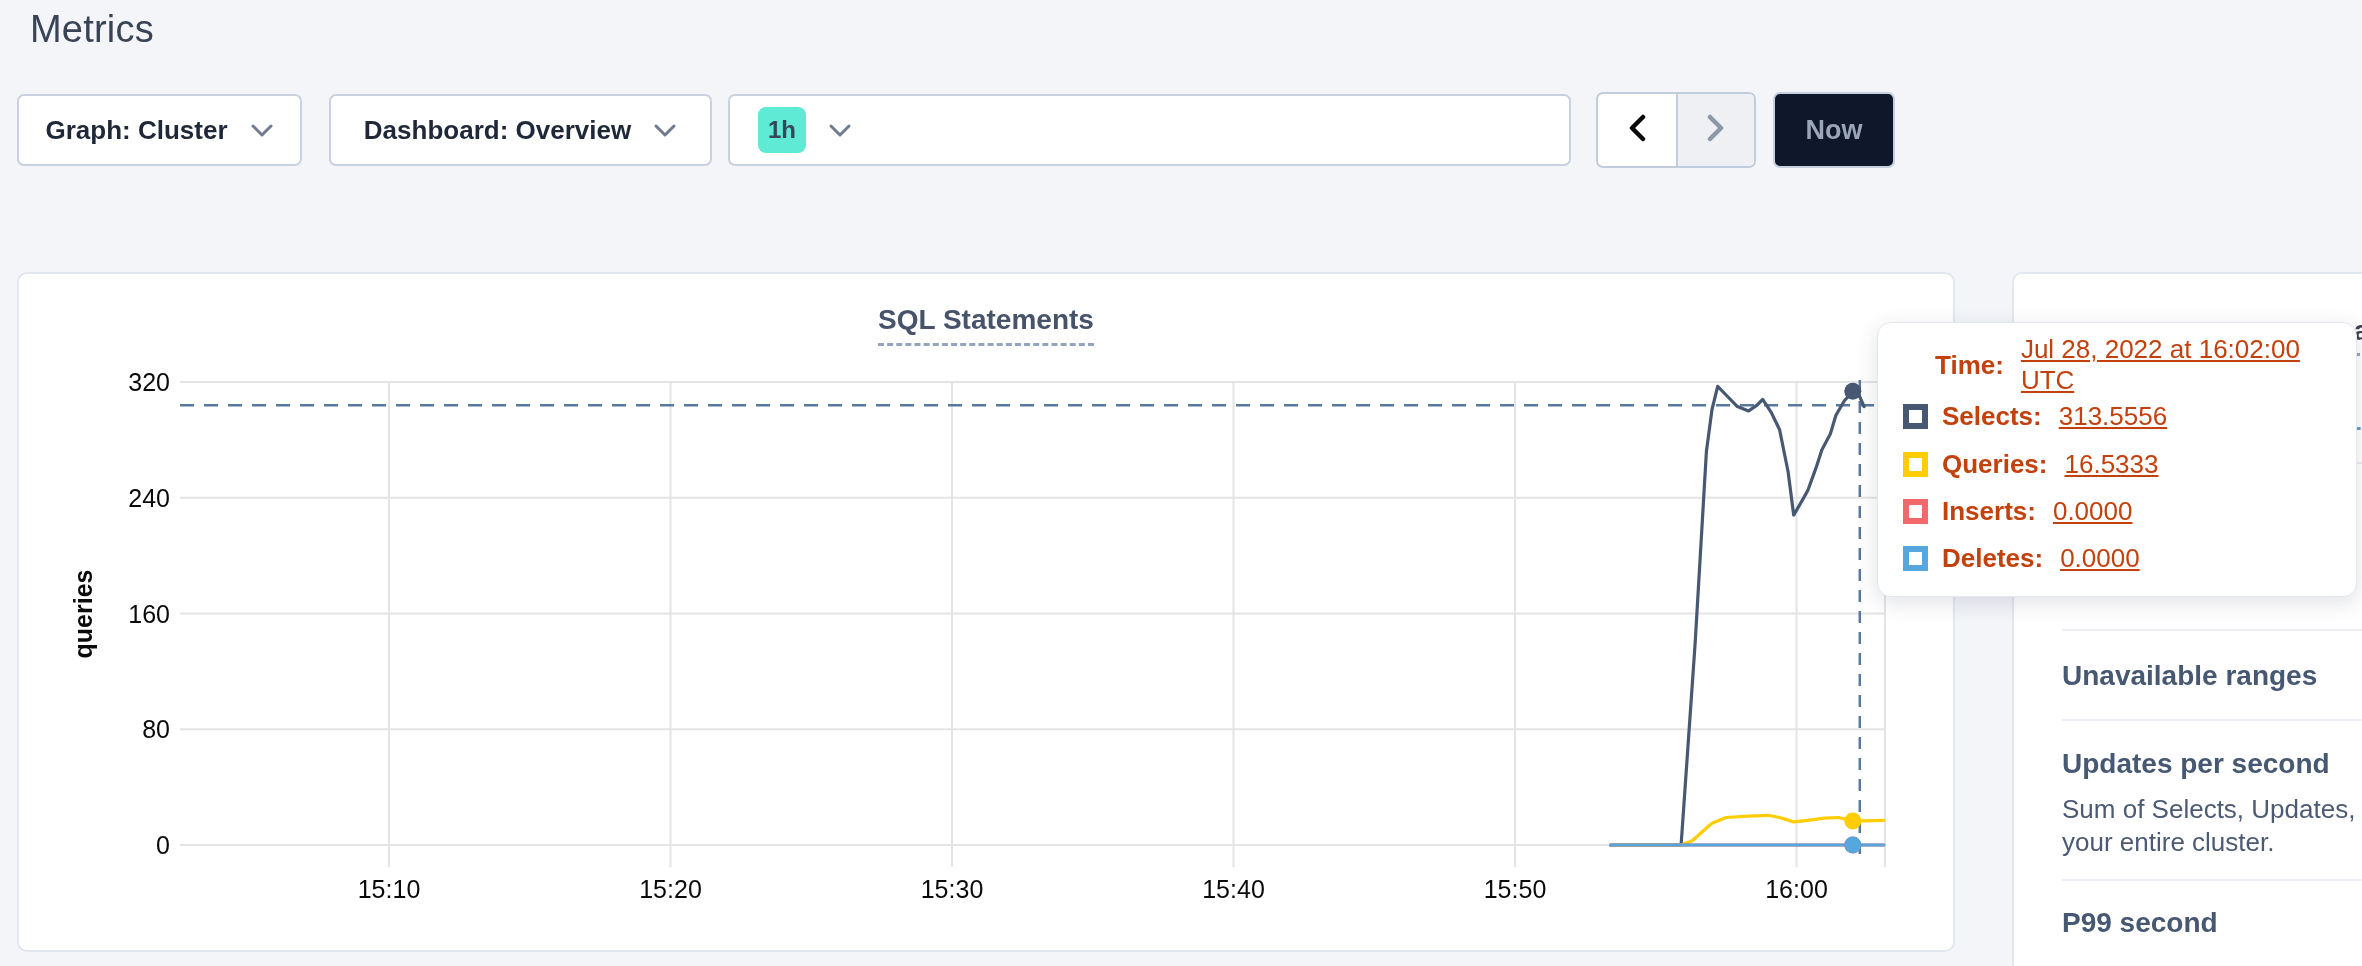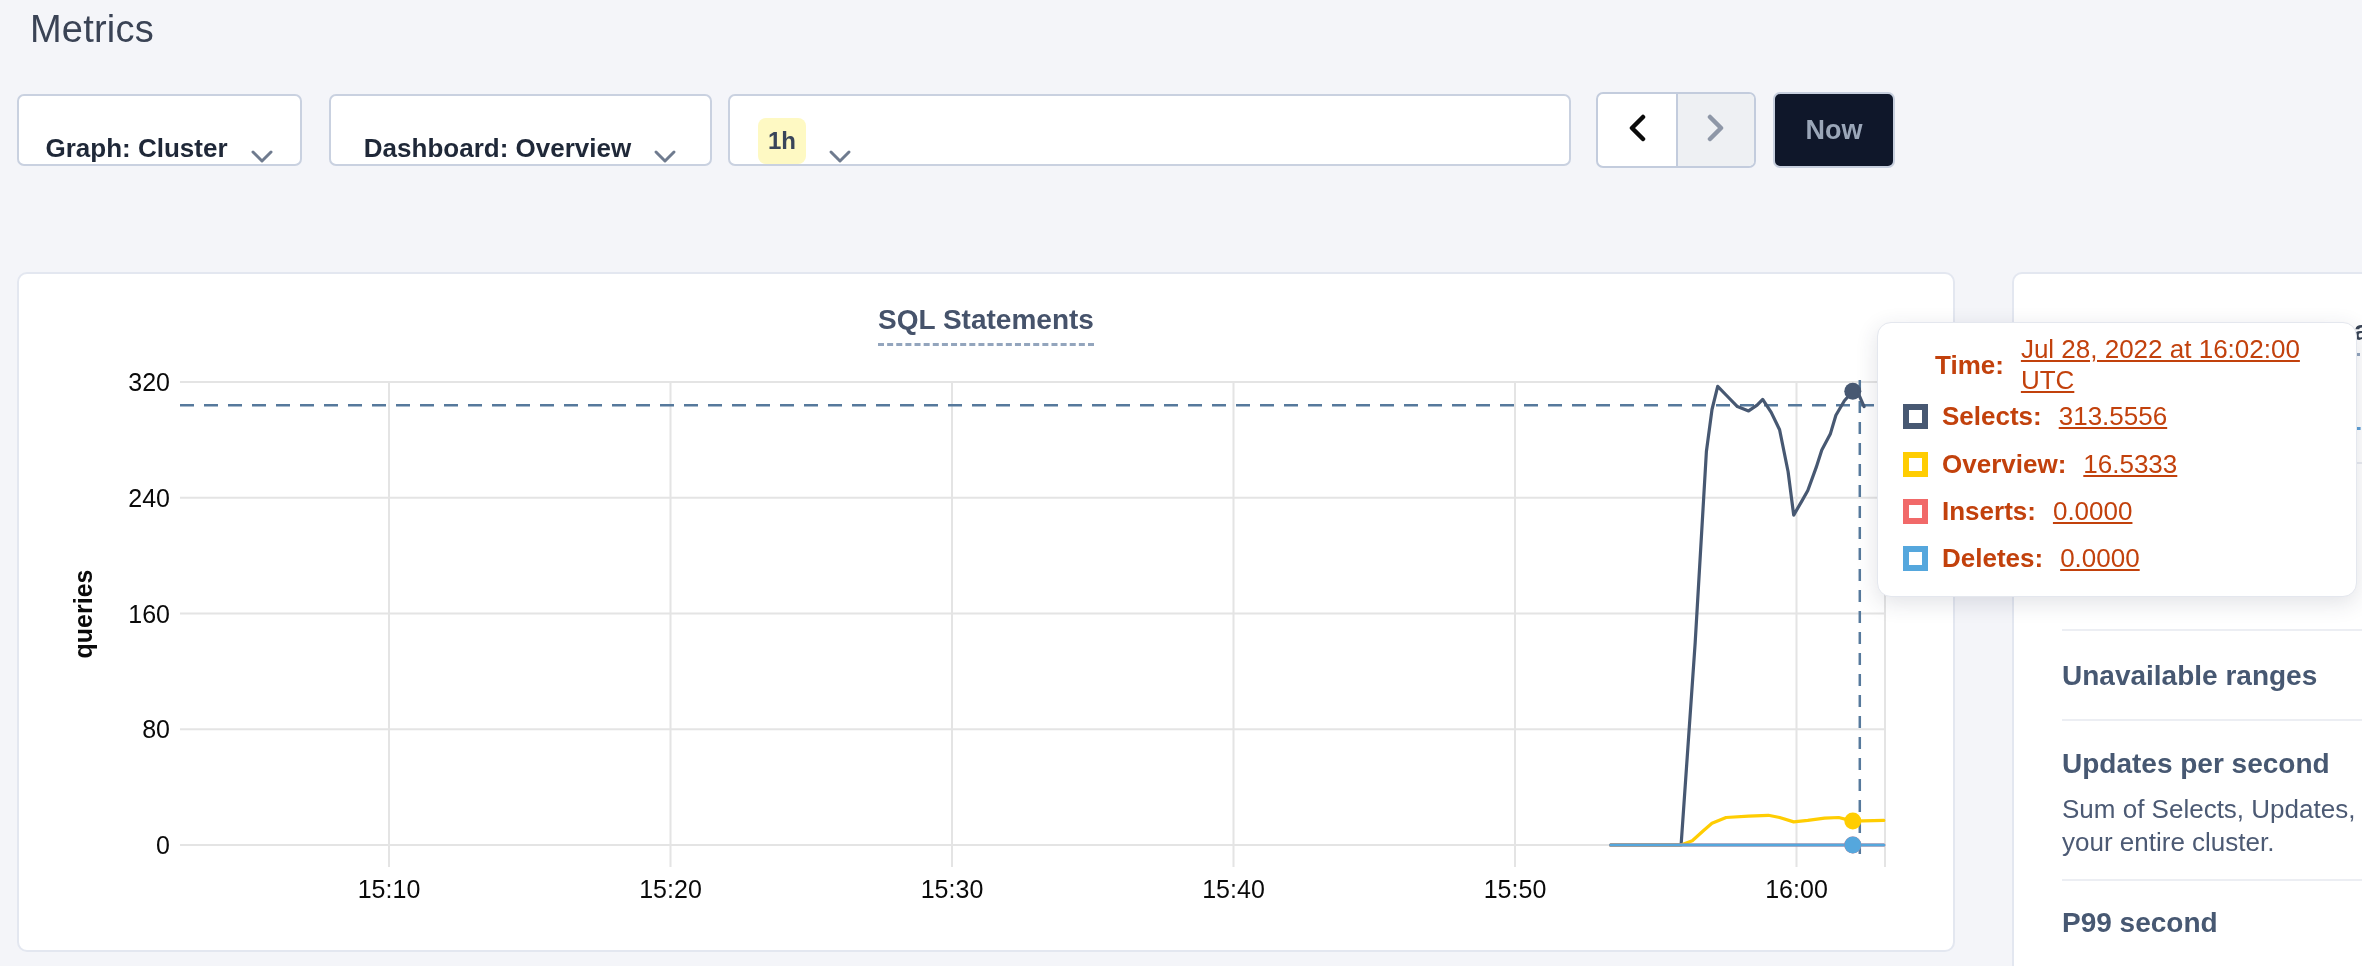--- a/index.html
+++ b/index.html
@@ -12,30 +12,30 @@
   }
   
   .page-title {
     position:absolute; left:30px; top:8px;
     font-size:38px; font-weight:400; color:#3a4355; letter-spacing:0.2px;
   }
   
   .btn {
     position:absolute; top:94px; height:72px;
     background:#fff; border:2px solid #c9d1e0; border-radius:7px;
-    display:flex; align-items:flex-end; justify-content:center;
+    display:flex; align-items:center; justify-content:center;
     font-size:26px; color:#1f2838; cursor:pointer;
   }
   .dropdown-label { font-weight:700; }
   .chev { margin-left:22px; display:inline-flex; }
   .graph-dd   { left:17px;  width:285px; }
   .dash-dd    { left:329px; width:383px; }
   .time-sel   { left:728px; width:843px; justify-content:flex-start; padding:0 34px 0 28px; }
   .time-badge {
-    background:#fef9c3; border-radius:8px; width:48px; height:46px;
+    background:#5eead4; border-radius:8px; width:48px; height:46px;
     display:flex; align-items:center; justify-content:center;
     font-weight:700; font-size:24px; color:#39455a;
   }
   .time-label { margin-left:28px; font-size:27px; color:#39455a; flex:1; text-align:left; }
   .arrow-group {
     position:absolute; left:1596px; top:92px; width:160px; height:76px;
     border:2px solid #c3ccdd; border-radius:7px; overflow:hidden;
     display:flex; background:#fff;
   }
   .arrow-cell { width:50%; display:flex; align-items:center; justify-content:center; cursor:pointer; }
@@ -199,21 +199,21 @@
     <span class="tt-bold">Time:</span>
     <span class="tt-val">Jul 28, 2022 at 16:02:00 UTC</span>
   </div>
   <div class="tt-row" style="top:78px">
     <span class="swatch" style="border-color: rgb(71, 88, 114);"></span>
     <span class="tt-bold">Selects:</span>
     <span class="tt-val">313.5556</span>
   </div>
   <div class="tt-row" style="top:126px">
     <span class="swatch" style="border-color: rgb(255, 205, 2);"></span>
-    <span class="tt-bold">Overview:</span>
+    <span class="tt-bold">Queries:</span>
     <span class="tt-val">16.5333</span>
   </div>
   <div class="tt-row" style="top:173px">
     <span class="swatch" style="border-color: rgb(241, 105, 105);"></span>
     <span class="tt-bold">Inserts:</span>
     <span class="tt-val">0.0000</span>
   </div>
   <div class="tt-row" style="top:220px">
     <span class="swatch" style="border-color: rgb(85, 167, 221);"></span>
     <span class="tt-bold">Deletes:</span>

